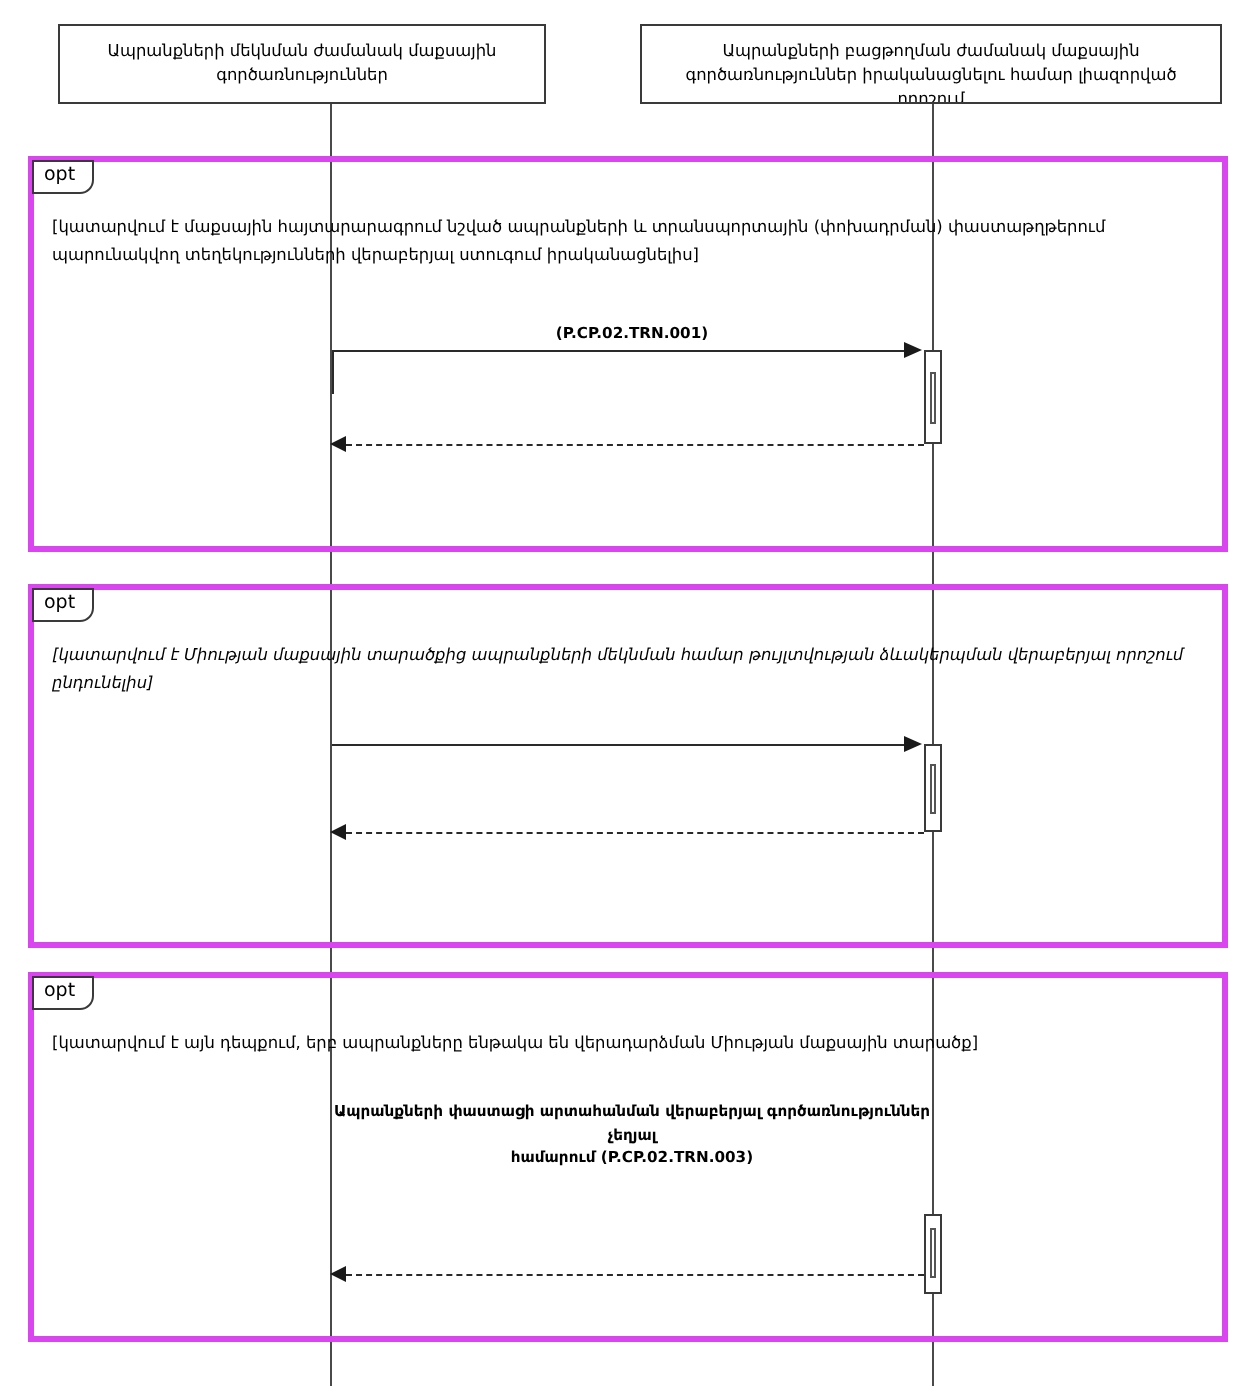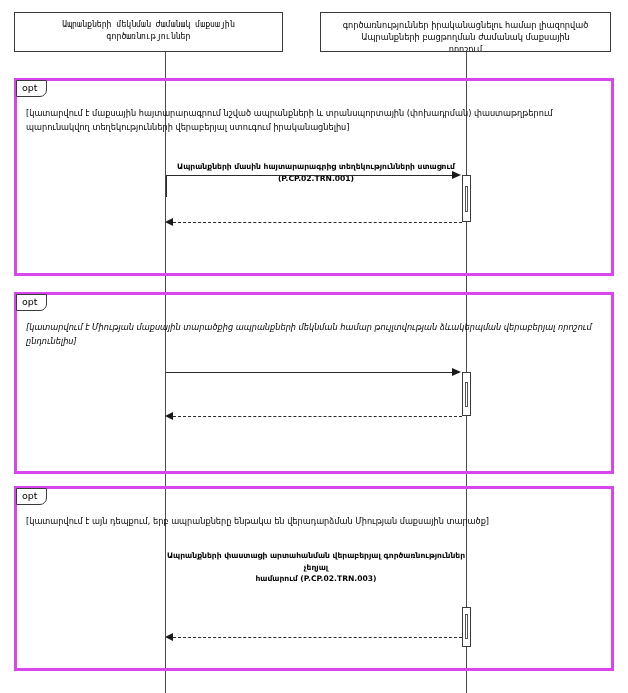--- a/index.html
+++ b/index.html
@@ -24,21 +24,21 @@
     position: absolute;
     box-sizing: border-box;
     border: 1px solid #3a3a3a;
     background: #ffffff;
     text-align: center;
     font-size: 8.2px;
     line-height: 12px;
     padding: 6px 8px 0 8px;
     overflow: hidden;
   }
-  #participant-left  { left: 14px;  top: 12px; width: 269px; height: 40px; font-family: Liberation Mono, monospace; }
+  #participant-left  { left: 29px;  top: 12px; width: 244px; height: 40px; }
   #participant-right { left: 320px; top: 12px; width: 291px; height: 40px; }
 
   
   .lifeline {
     position: absolute;
     width: 0;
     border-left: 1px solid #4a4a4a;
   }
 
   
@@ -164,22 +164,22 @@
 </head>
 <body>
 
 <div id="diagram">
 
   <div class="participant" id="participant-left">
     <div>Ապրանքների մեկնման ժամանակ մաքսային գործառնություններ</div>
   </div>
 
   <div class="participant" id="participant-right">
+    <div>Ապրանքների բացթողման ժամանակ մաքսային</div>
     <div>գործառնություններ իրականացնելու համար լիազորված</div>
-    <div>Ապրանքների բացթողման ժամանակ մաքսային</div>
     <div>որոշում</div>
   </div>
 
   <div class="lifeline" style="left:165px; top:52px;  height:26px;"></div>
   <div class="lifeline" style="left:165px; top:78px;  height:198px;"></div>
   <div class="lifeline" style="left:165px; top:276px; height:16px;"></div>
   <div class="lifeline" style="left:165px; top:292px; height:182px;"></div>
   <div class="lifeline" style="left:165px; top:474px; height:12px;"></div>
   <div class="lifeline" style="left:165px; top:486px; height:185px;"></div>
   <div class="lifeline" style="left:165px; top:671px; height:22px;"></div>
@@ -191,21 +191,20 @@
   <div class="lifeline" style="left:466px; top:474px; height:12px;"></div>
   <div class="lifeline" style="left:466px; top:486px; height:185px;"></div>
   <div class="lifeline" style="left:466px; top:671px; height:22px;"></div>
 
   <div class="fragment" id="fragment-1">
     <div class="fragment-tag">opt</div>
     <div class="guard" id="guard-1">[կատարվում է մաքսային հայտարարագրում նշված ապրանքների և տրանսպորտային (փոխադրման) փաստաթղթերում պարունակվող տեղեկությունների վերաբերյալ ստուգում իրականացնելիս]</div>
   </div>
 
   <div class="msg-label" id="msg-label-1">
-    <div>Ապրանքների մասին հայտարարագրից տեղեկությունների ստացում</div>
     <div>(P.CP.02.TRN.001)</div>
   </div>
 
   <div class="origin-bracket" style="left:166px; top:175px; width:14px; height:22px;"></div>
   <div class="call-line" style="left:180px; top:175px; width:273px;"></div>
   <div class="call-head" style="left:452px; top:170.5px;"></div>
 
   <div class="activation" style="left:462px; top:175px; height:47px;"></div>
   <div class="activation inner" style="left:465px; top:186px; height:26px;"></div>
 

